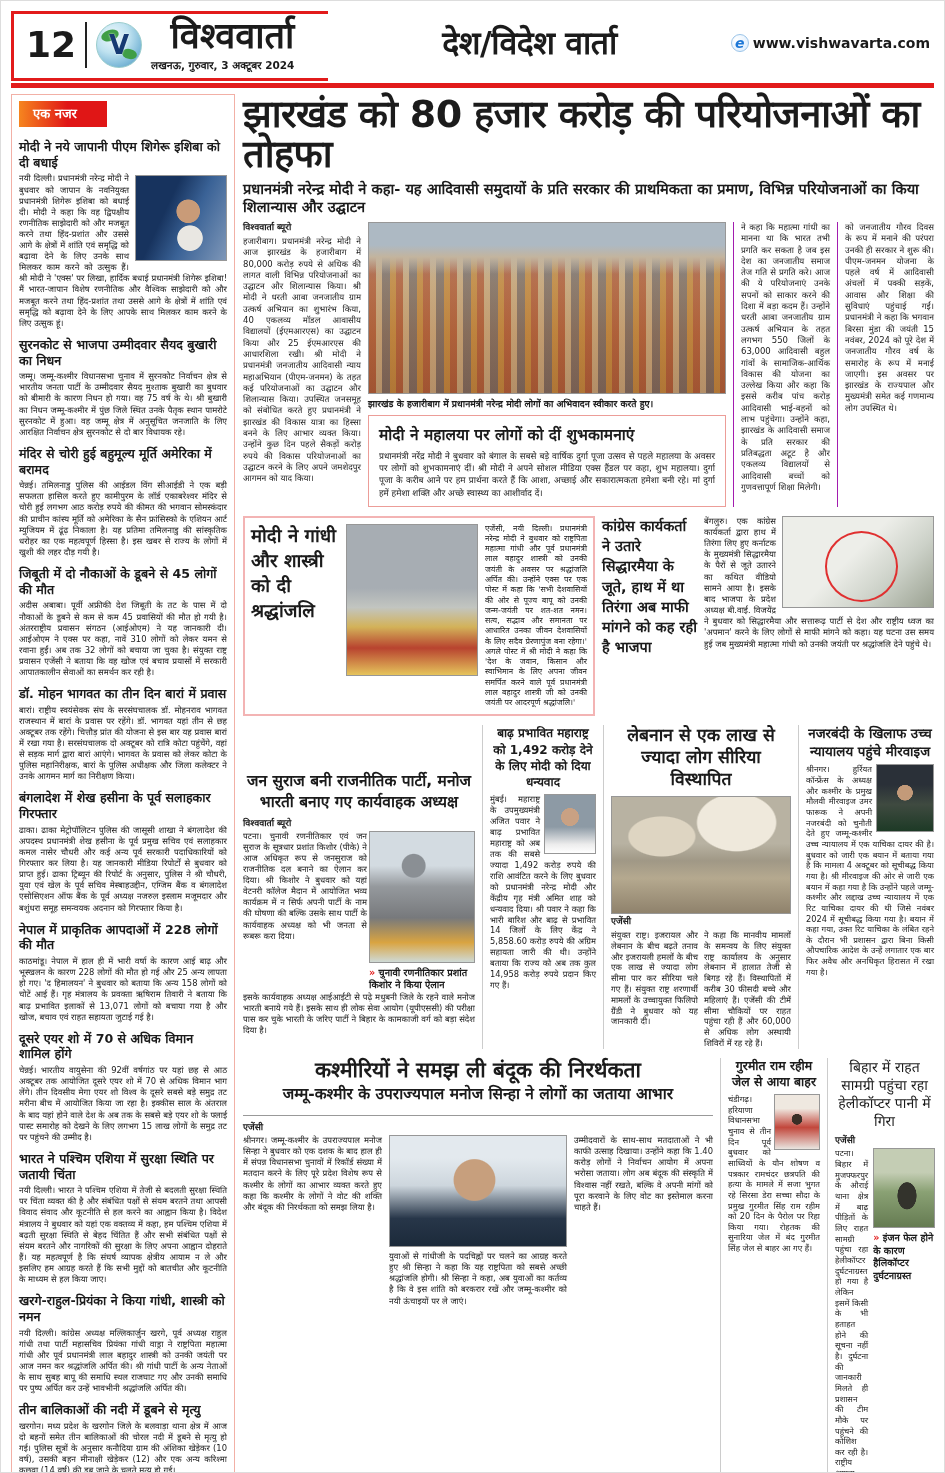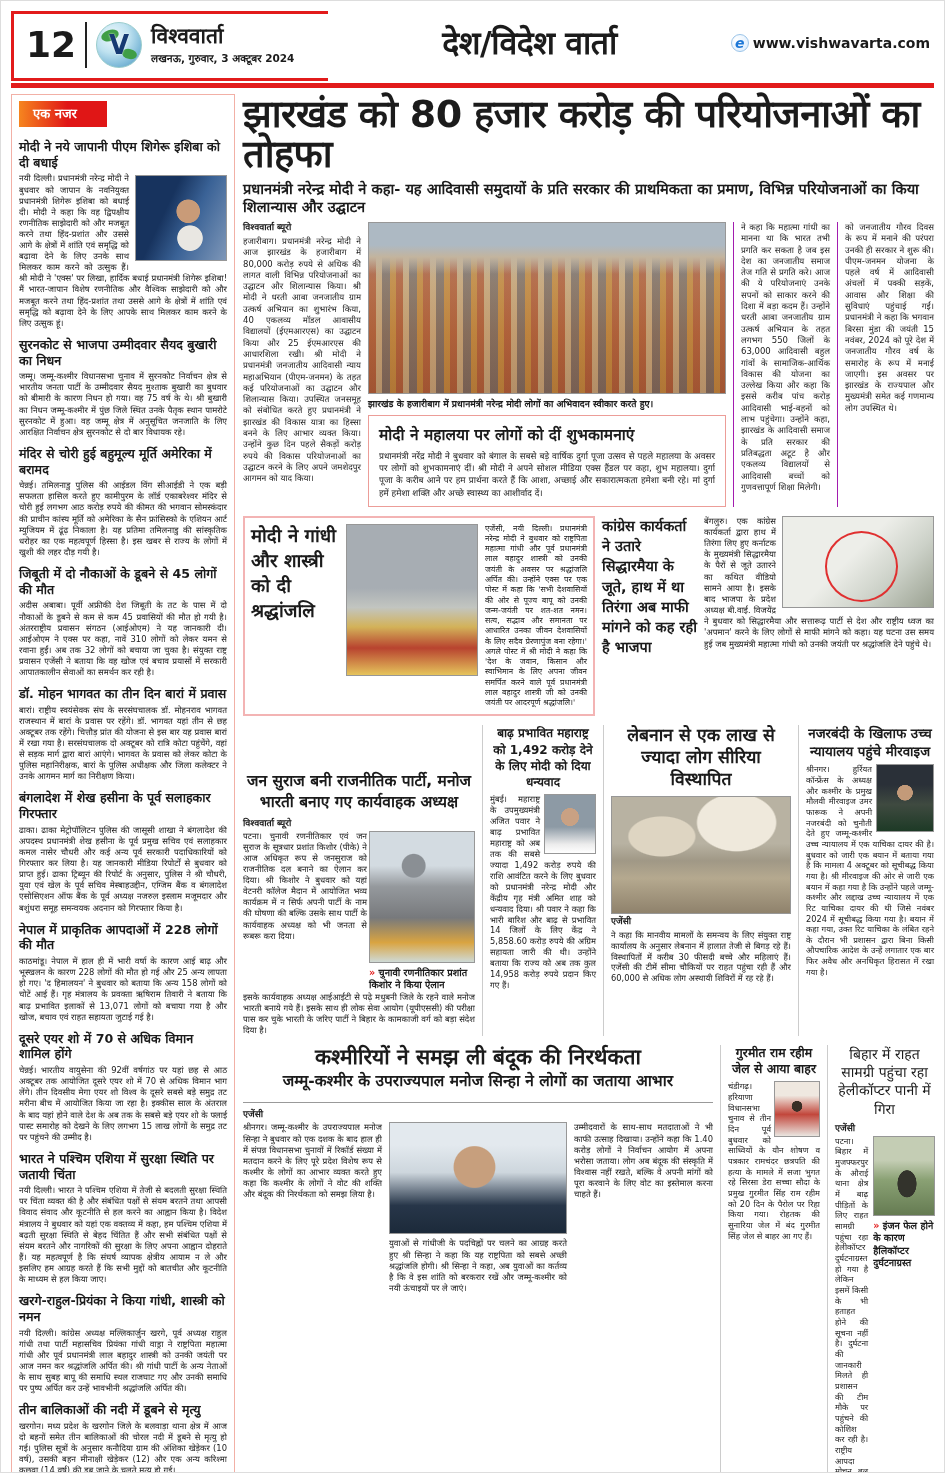--- a/index.html
+++ b/index.html
@@ -13,21 +13,21 @@
              padding:5px 34px 7px 12px;height:70px;}
   .pageno{font-size:36px;font-weight:800;line-height:1;}
   .vsep{width:2px;height:46px;background:#222;}
   .globe{width:46px;height:46px;border-radius:50%;flex:0 0 46px;position:relative;border:1px solid #9cc;
          background:radial-gradient(circle at 35% 30%,#eef8fd,#bfe2f0 40%,#7db9d8 72%,#4e92bd);}
   .globe .land1,.globe .land2{position:absolute;background:#3f9e46;border-radius:50%;}
   .land1{width:18px;height:11px;left:4px;top:7px;transform:rotate(-18deg);}
   .land2{width:15px;height:10px;right:4px;bottom:8px;transform:rotate(14deg);}
   .globe b{position:absolute;inset:0;display:flex;align-items:center;justify-content:center;
            color:#163a73;font-size:26px;font-weight:800;text-shadow:0 0 2px #fff;}
-  .paper-name{font-size:21px;font-weight:800;line-height:1;}
+  .paper-name{font-size:36px;font-weight:800;line-height:1;text-align:right;}
   .paper-sub{font-size:10.5px;font-weight:700;margin-top:4px;}
   .mast-center{flex:1;text-align:center;font-size:32px;font-weight:800;letter-spacing:-.5px;padding-bottom:10px;}
   .mast-right{display:flex;align-items:center;gap:4px;font-size:14px;font-weight:800;padding-bottom:6px;}
   .e-icon{width:18px;height:18px;border-radius:50%;border:1px solid #9bc4e8;color:#1e78d7;font-weight:800;
           font-style:italic;display:flex;align-items:center;justify-content:center;font-size:14px;
           background:radial-gradient(circle at 30% 30%,#fff,#d9ecff);}
   .red-rule{height:5px;background:#e21b1b;margin:0 10px 6px;}
   
   .body-grid{display:flex;gap:8px;padding:0 10px;}
   aside.leftcol{width:224px;flex:0 0 224px;}
@@ -288,20 +288,21 @@
         <div class="mahablk div">
           <h3>बाढ़ प्रभावित महाराष्ट्र को 1,492 करोड़ देने के लिए मोदी को दिया धन्यवाद</h3>
           <div class="ap ph ph-pawar"></div>
           <p>मुंबई। महाराष्ट्र के उपमुख्यमंत्री अजित पवार ने बाढ़ प्रभावित महाराष्ट्र को अब तक की सबसे ज्यादा 1,492 करोड़ रुपये की राशि आवंटित करने के लिए बुधवार को प्रधानमंत्री नरेन्द्र मोदी और केंद्रीय गृह मंत्री अमित शाह को धन्यवाद दिया। श्री पवार ने कहा कि भारी बारिश और बाढ़ से प्रभावित 14 जिलों के लिए केंद्र ने 5,858.60 करोड़ रुपये की अग्रिम सहायता जारी की थी। उन्होंने बताया कि राज्य को अब तक कुल 14,958 करोड़ रुपये प्रदान किए गए हैं।</p>
         </div>
         <div class="leb div">
           <h3>लेबनान से एक लाख से ज्यादा लोग सीरिया विस्थापित</h3>
           <div class="lp ph ph-smoke"></div>
           <span class="byline">एजेंसी</span>
           <div class="row">
+            <p>संयुक्त राष्ट्र। इजरायल और लेबनान के बीच बढ़ते तनाव और इजरायली हमलों के बीच एक लाख से ज्यादा लोग सीमा पार कर सीरिया चले गए हैं। संयुक्त राष्ट्र शरणार्थी मामलों के उच्चायुक्त फिलिपो ग्रैंडी ने बुधवार को यह जानकारी दी।</p>
             <p>ने कहा कि मानवीय मामलों के समन्वय के लिए संयुक्त राष्ट्र कार्यालय के अनुसार लेबनान में हालात तेजी से बिगड़ रहे हैं। विस्थापितों में करीब 30 फीसदी बच्चे और महिलाएं हैं। एजेंसी की टीमें सीमा चौकियों पर राहत पहुंचा रही हैं और 60,000 से अधिक लोग अस्थायी शिविरों में रह रहे हैं।</p>
           </div>
         </div>
         <div class="mir div">
           <h3>नजरबंदी के खिलाफ उच्च न्यायालय पहुंचे मीरवाइज</h3>
           <div class="mp ph ph-mir"></div>
           <p>श्रीनगर। हुर्रियत कॉन्फ्रेंस के अध्यक्ष और कश्मीर के प्रमुख मौलवी मीरवाइज उमर फारूक ने अपनी नजरबंदी को चुनौती देते हुए जम्मू-कश्मीर उच्च न्यायालय में एक याचिका दायर की है। बुधवार को जारी एक बयान में बताया गया है कि मामला 4 अक्टूबर को सूचीबद्ध किया गया है। श्री मीरवाइज की ओर से जारी एक बयान में कहा गया है कि उन्होंने पहले जम्मू-कश्मीर और लद्दाख उच्च न्यायालय में एक रिट याचिका दायर की थी जिसे नवंबर 2024 में सूचीबद्ध किया गया है। बयान में कहा गया, उक्त रिट याचिका के लंबित रहने के दौरान भी प्रशासन द्वारा बिना किसी औपचारिक आदेश के उन्हें लगातार एक बार फिर अवैध और अनधिकृत हिरासत में रखा गया है।</p>
         </div>
       </div>
 

